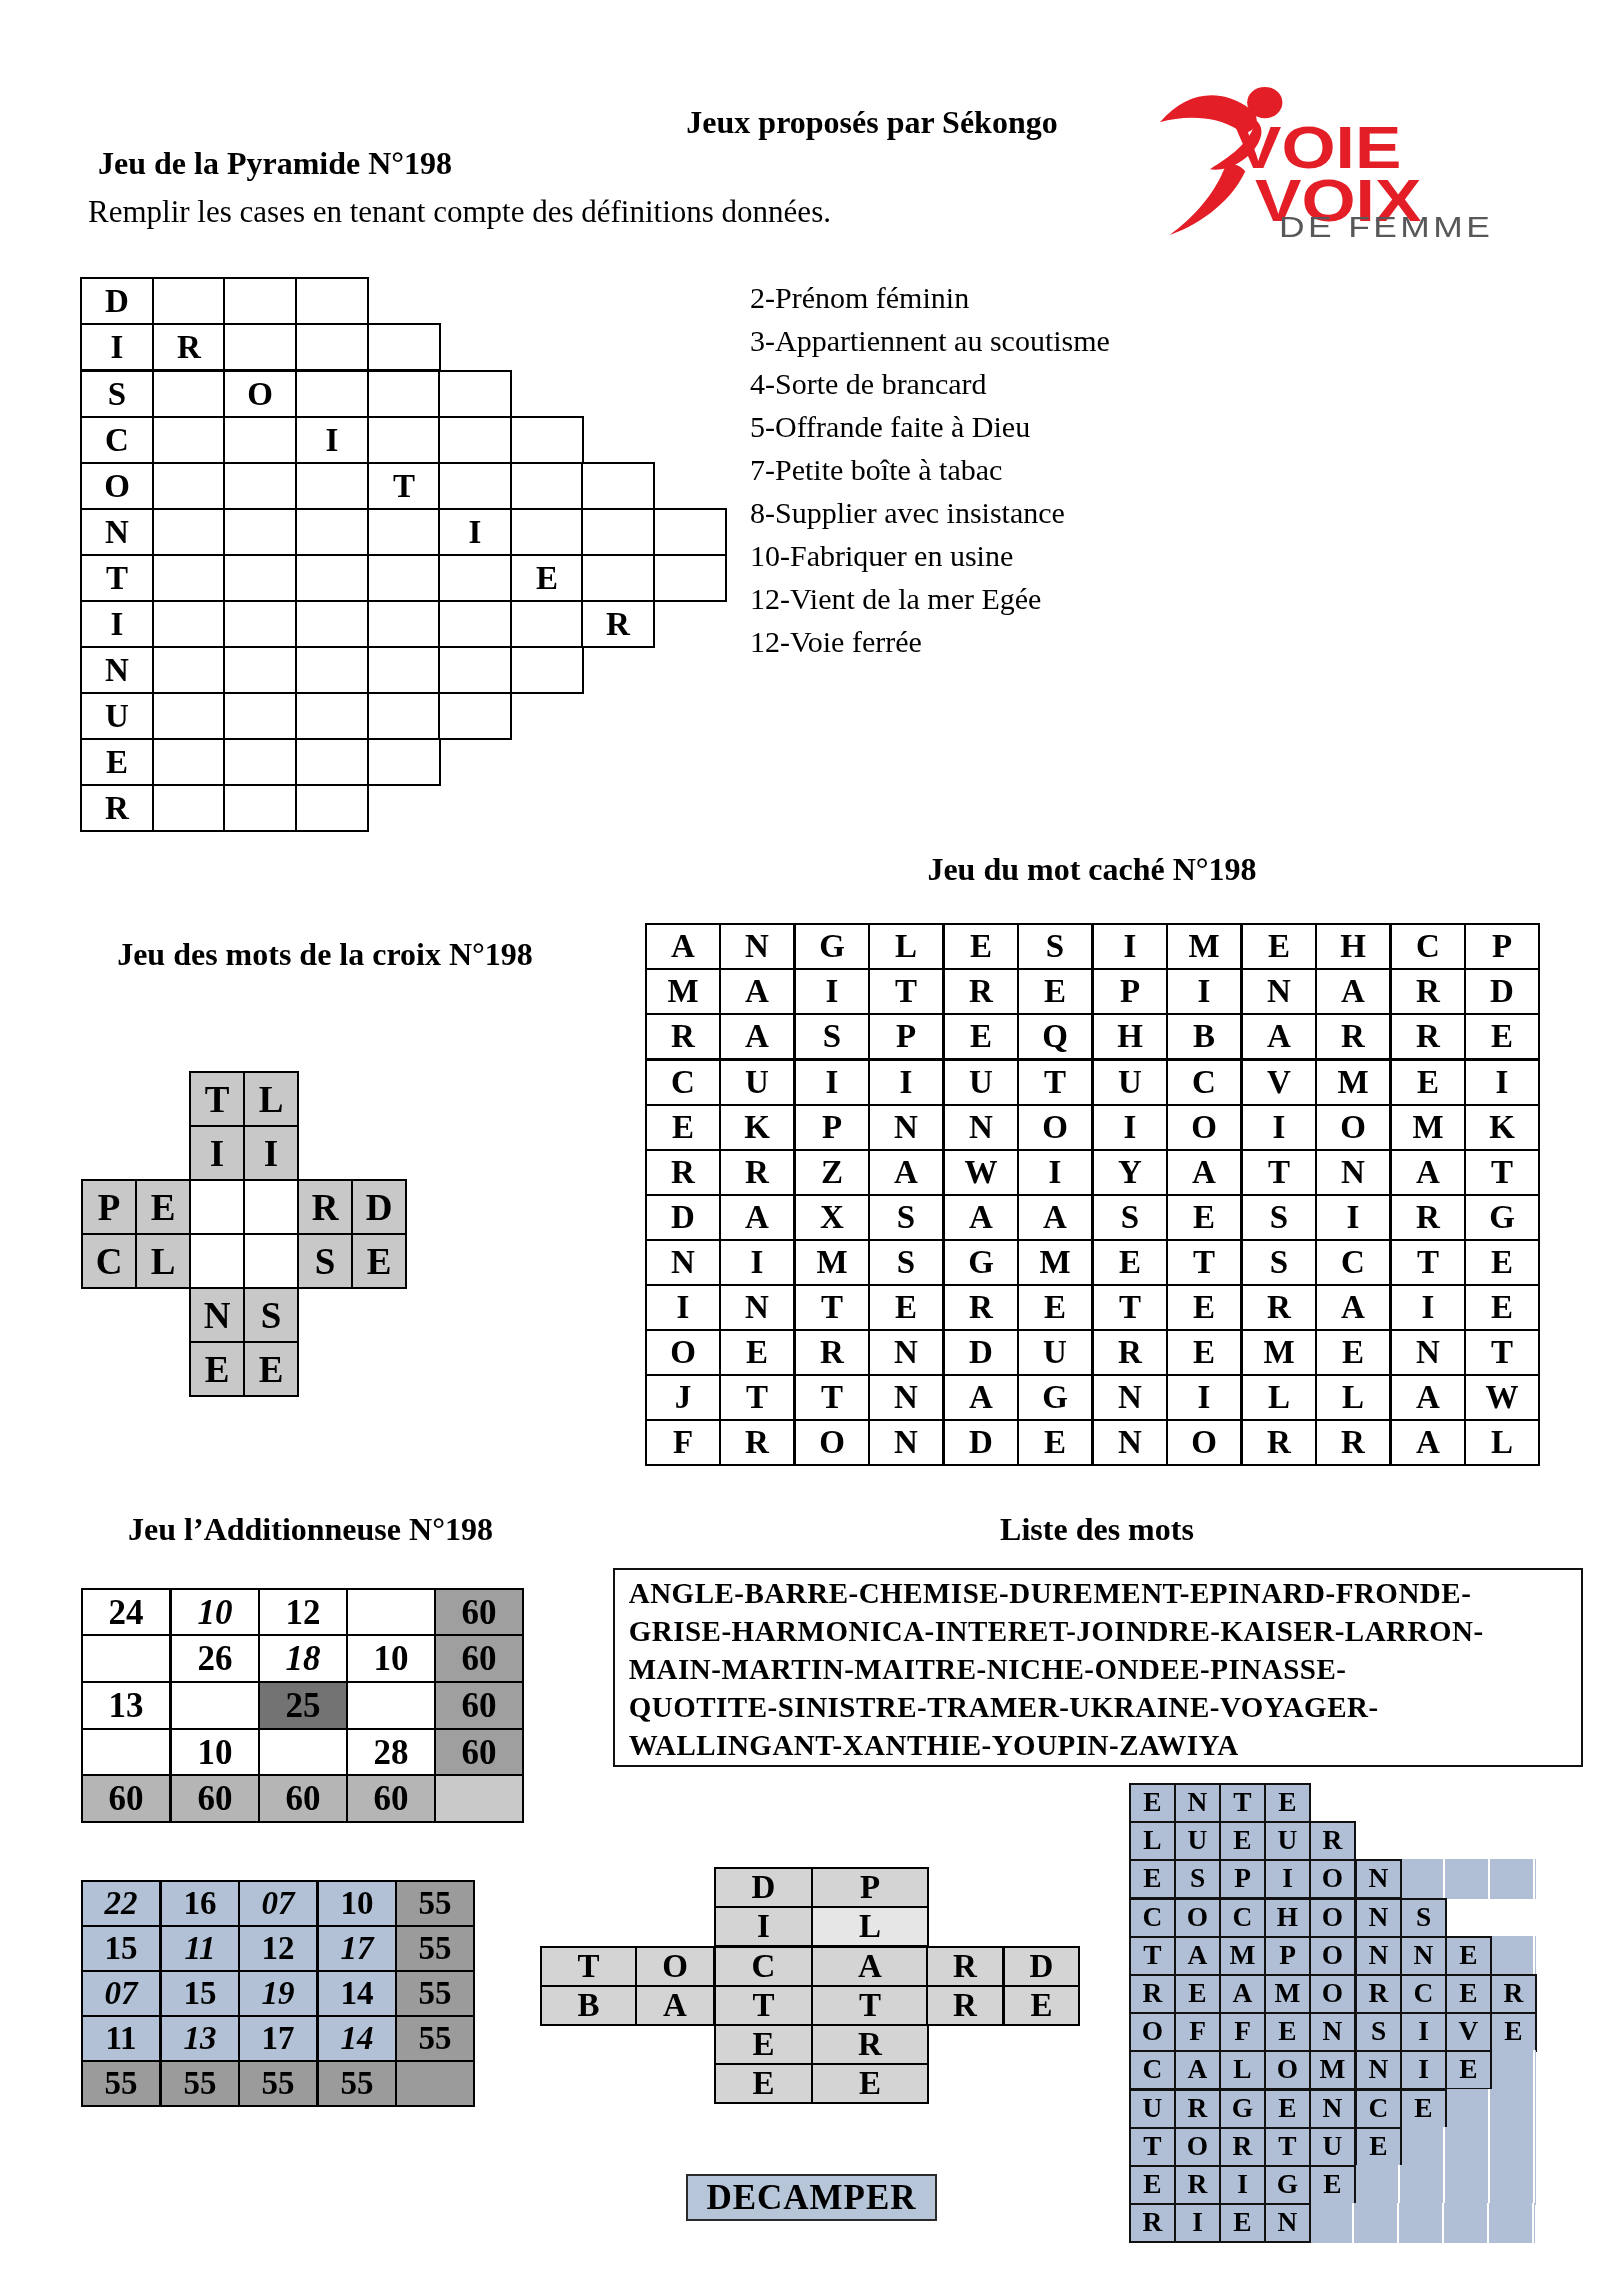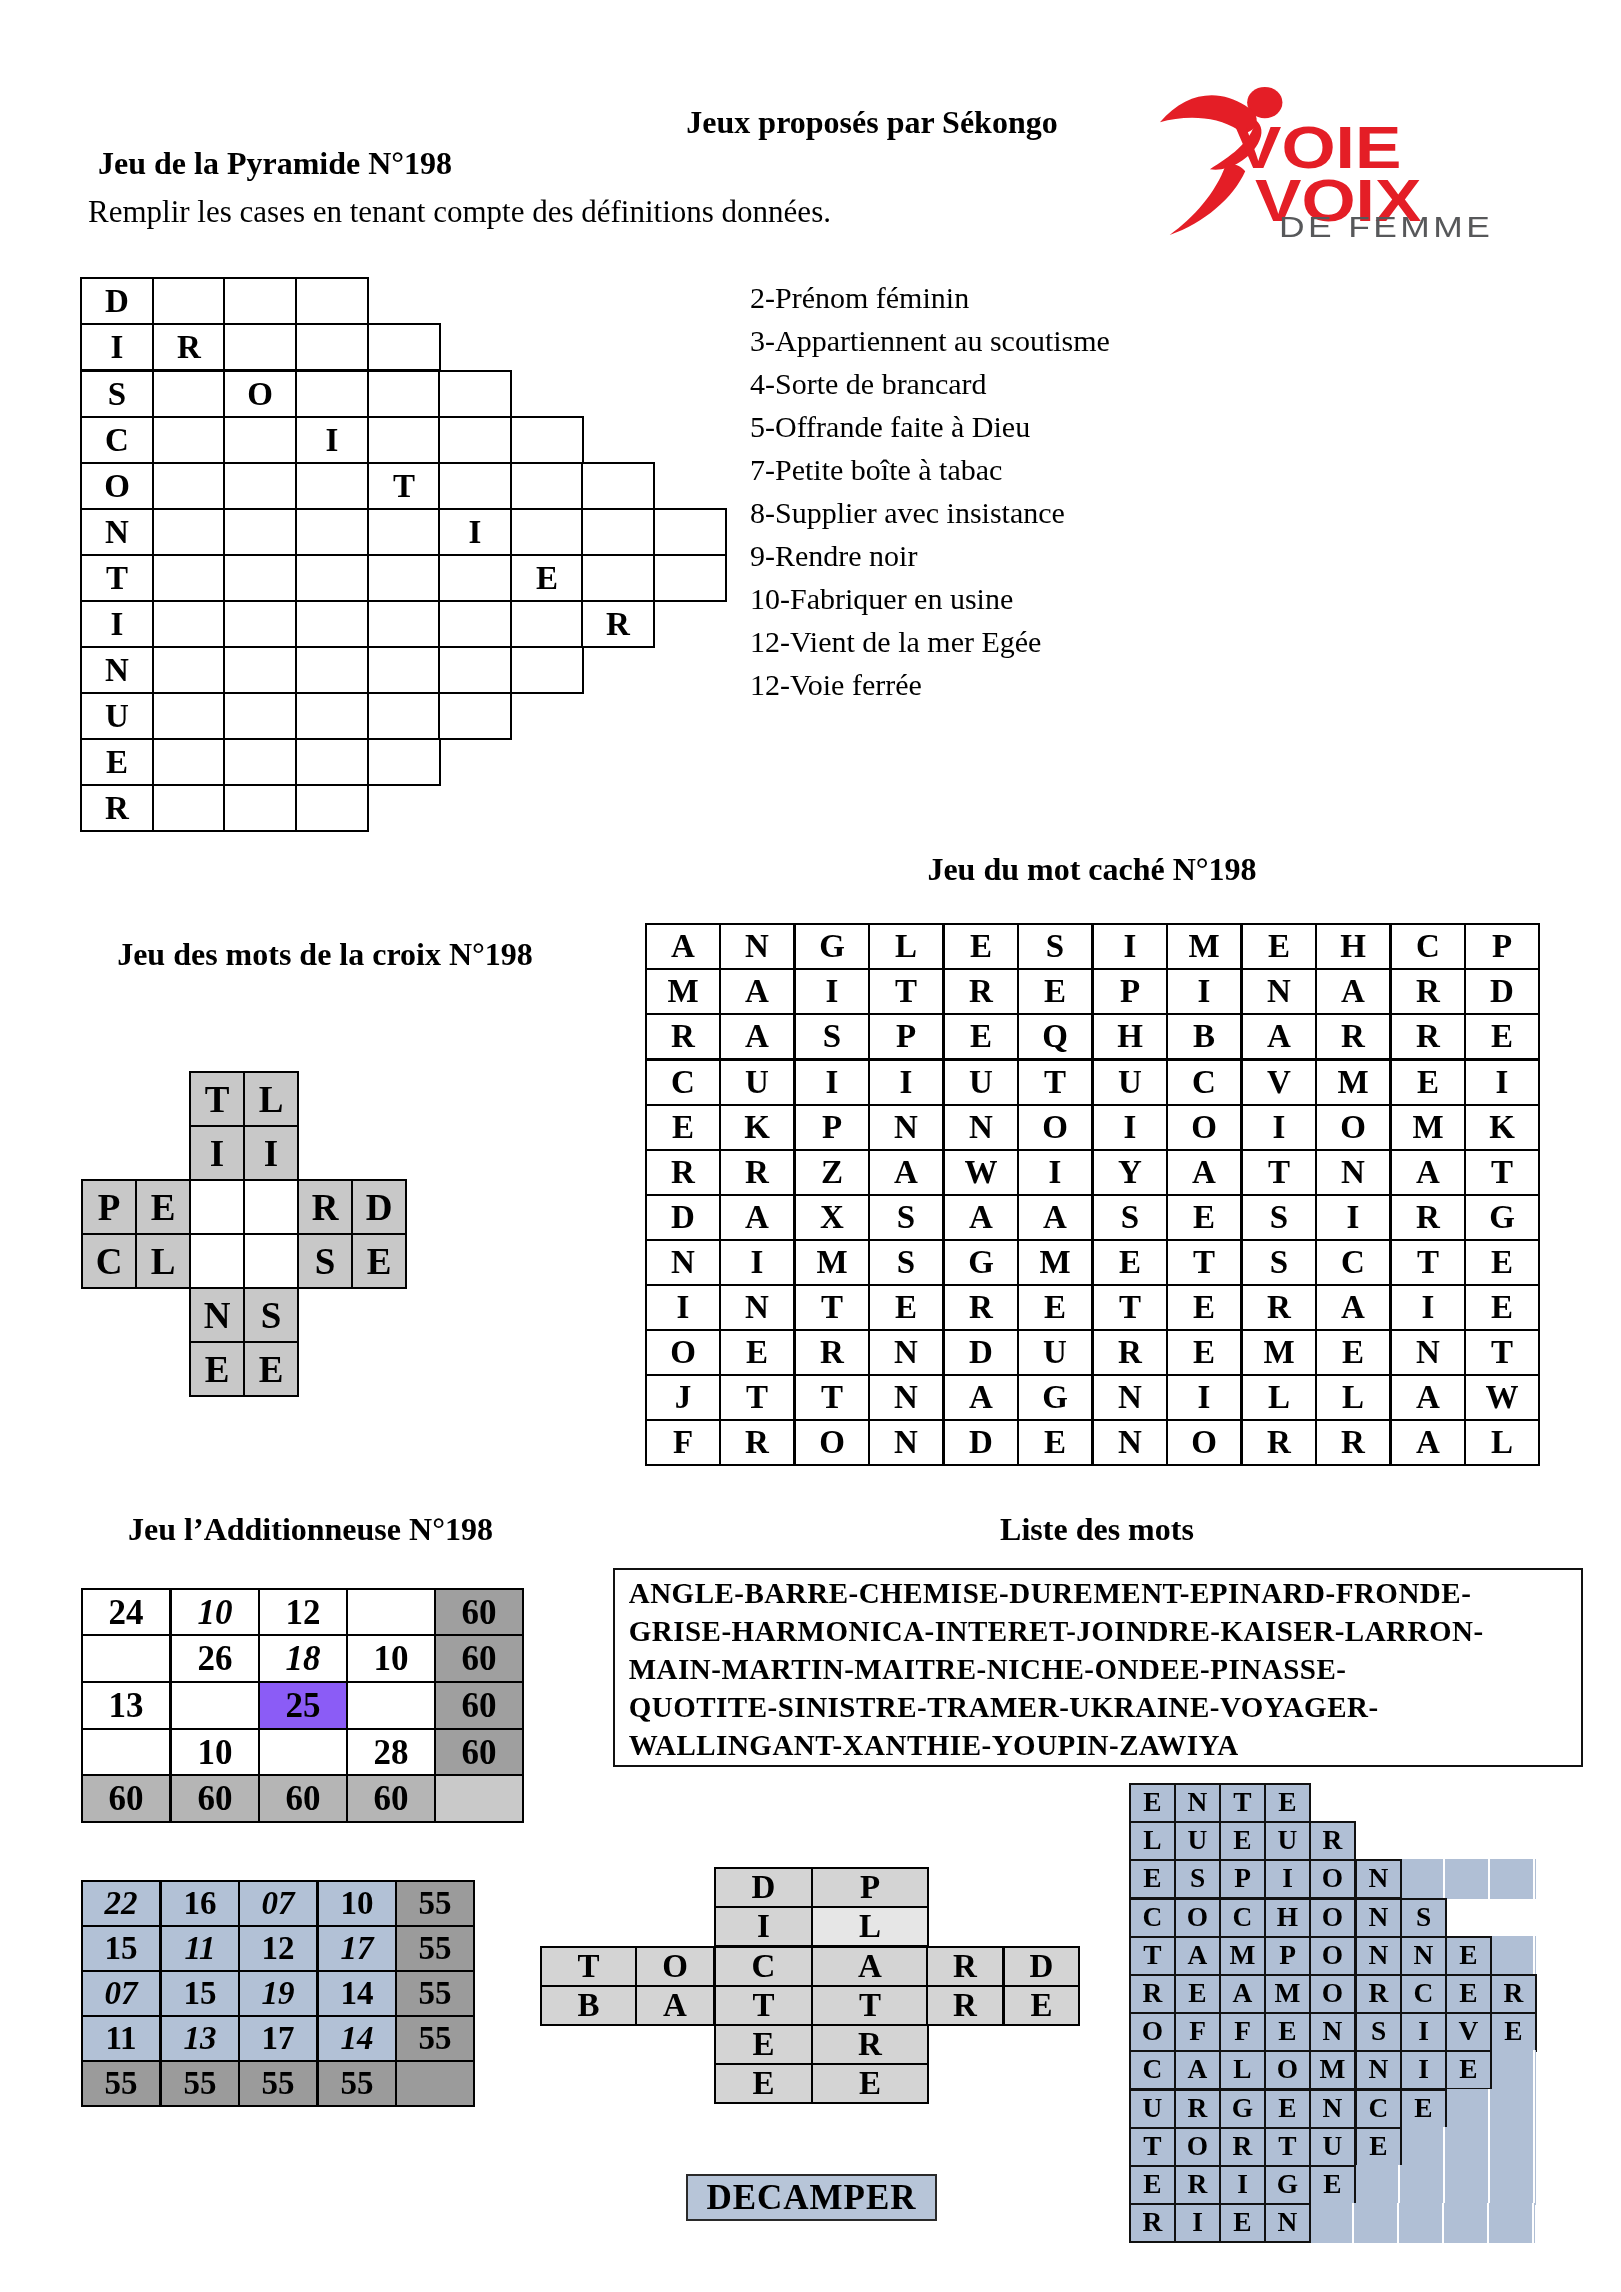--- a/index.html
+++ b/index.html
@@ -124,21 +124,20 @@
       <div class="cell" style="left: 223px; top: 784px; width: 74px; height: 48px; background: rgb(255, 255, 255); font-size: 33px;"></div>
       <div class="cell" style="left: 295px; top: 784px; width: 74px; height: 48px; background: rgb(255, 255, 255); font-size: 33px;"></div>
     </div>
   <div class="abs deflist" id="definitions" style="left:750px;top:276px;">
       <div>2-Prénom féminin</div>
       <div>3-Appartiennent au scoutisme</div>
       <div>4-Sorte de brancard</div>
       <div>5-Offrande faite à Dieu</div>
       <div>7-Petite boîte à tabac</div>
       <div>8-Supplier avec insistance</div>
-      <div>9-Rendre noir</div>
       <div>10-Fabriquer en usine</div>
       <div>12-Vient de la mer Egée</div>
       <div>12-Voie ferrée</div>
     </div>
 
   <div class="title center" style="left:847px;top:851px;width:490px;">Jeu du mot caché N°198</div>
   <div class="abs" id="ws-grid">
       <div class="cell" style="left: 645px; top: 923px; width: 76px; height: 47px; background: rgb(255, 255, 255); font-size: 33px;">A</div>
       <div class="cell" style="left: 719px; top: 923px; width: 76px; height: 47px; background: rgb(255, 255, 255); font-size: 33px;">N</div>
       <div class="cell" style="left: 794px; top: 923px; width: 76px; height: 47px; background: rgb(255, 255, 255); font-size: 33px;">G</div>
@@ -316,21 +315,21 @@
       <div class="cell" style="left: 258px; top: 1588px; width: 90px; height: 49px; background: rgb(255, 255, 255); font-size: 35px;">12</div>
       <div class="cell" style="left: 346px; top: 1588px; width: 90px; height: 49px; background: rgb(255, 255, 255); font-size: 35px;"></div>
       <div class="cell" style="left: 434px; top: 1588px; width: 90px; height: 49px; background: rgb(159, 159, 159); font-size: 35px;">60</div>
       <div class="cell" style="left: 81px; top: 1634px; width: 90px; height: 49px; background: rgb(255, 255, 255); font-size: 35px;"></div>
       <div class="cell" style="left: 170px; top: 1634px; width: 90px; height: 49px; background: rgb(255, 255, 255); font-size: 35px;">26</div>
       <div class="cell" style="left: 258px; top: 1634px; width: 90px; height: 49px; background: rgb(255, 255, 255); font-size: 35px; font-style: italic;">18</div>
       <div class="cell" style="left: 346px; top: 1634px; width: 90px; height: 49px; background: rgb(255, 255, 255); font-size: 35px;">10</div>
       <div class="cell" style="left: 434px; top: 1634px; width: 90px; height: 49px; background: rgb(159, 159, 159); font-size: 35px;">60</div>
       <div class="cell" style="left: 81px; top: 1681px; width: 90px; height: 49px; background: rgb(255, 255, 255); font-size: 35px;">13</div>
       <div class="cell" style="left: 170px; top: 1681px; width: 90px; height: 49px; background: rgb(255, 255, 255); font-size: 35px;"></div>
-      <div class="cell" style="left: 258px; top: 1681px; width: 90px; height: 49px; background: #8b5cf6; font-size: 35px;">25</div>
+      <div class="cell" style="left: 258px; top: 1681px; width: 90px; height: 49px; background: #737373; font-size: 35px;">25</div>
       <div class="cell" style="left: 346px; top: 1681px; width: 90px; height: 49px; background: rgb(255, 255, 255); font-size: 35px;"></div>
       <div class="cell" style="left: 434px; top: 1681px; width: 90px; height: 49px; background: rgb(159, 159, 159); font-size: 35px;">60</div>
       <div class="cell" style="left: 81px; top: 1728px; width: 90px; height: 49px; background: rgb(255, 255, 255); font-size: 35px;"></div>
       <div class="cell" style="left: 170px; top: 1728px; width: 90px; height: 49px; background: rgb(255, 255, 255); font-size: 35px;">10</div>
       <div class="cell" style="left: 258px; top: 1728px; width: 90px; height: 49px; background: rgb(255, 255, 255); font-size: 35px;"></div>
       <div class="cell" style="left: 346px; top: 1728px; width: 90px; height: 49px; background: rgb(255, 255, 255); font-size: 35px;">28</div>
       <div class="cell" style="left: 434px; top: 1728px; width: 90px; height: 49px; background: rgb(159, 159, 159); font-size: 35px;">60</div>
       <div class="cell" style="left: 81px; top: 1774px; width: 90px; height: 49px; background: rgb(181, 181, 181); font-size: 35px;">60</div>
       <div class="cell" style="left: 170px; top: 1774px; width: 90px; height: 49px; background: rgb(181, 181, 181); font-size: 35px;">60</div>
       <div class="cell" style="left: 258px; top: 1774px; width: 90px; height: 49px; background: rgb(181, 181, 181); font-size: 35px;">60</div>

